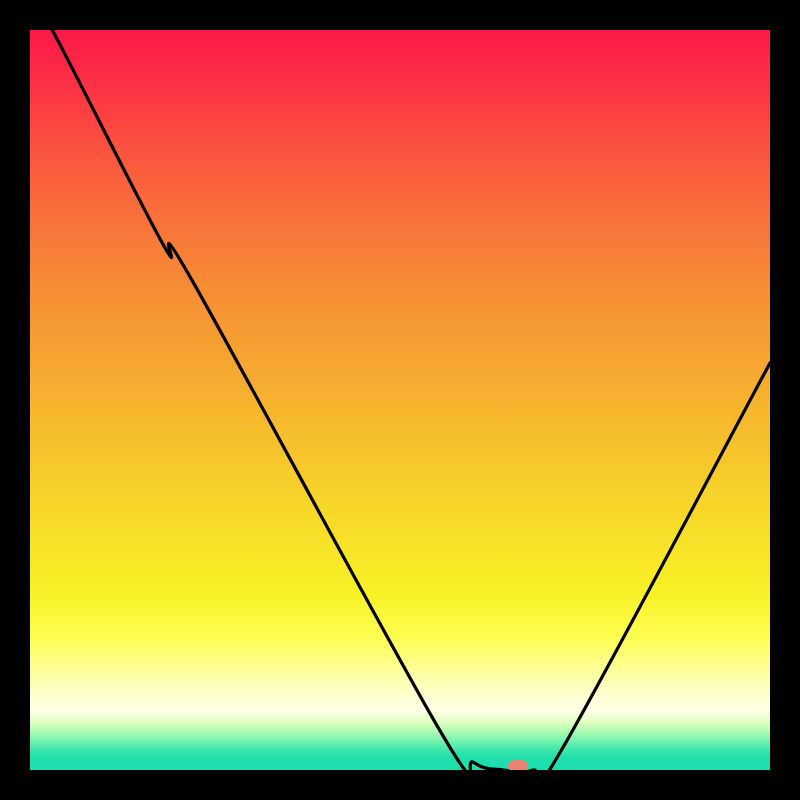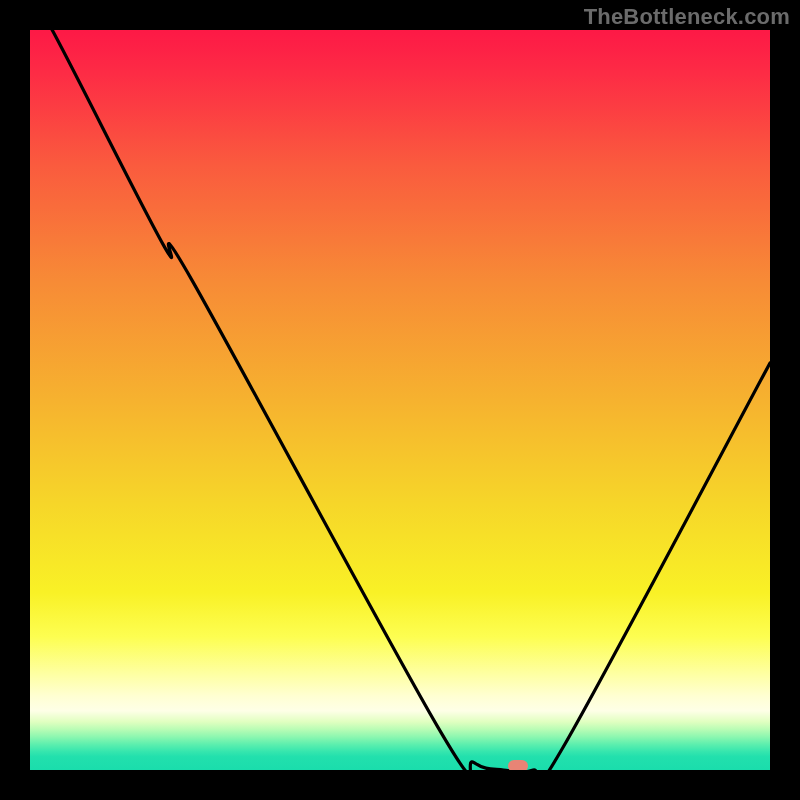--- a/index.html
+++ b/index.html
@@ -76,21 +76,20 @@
     background: #e88475;
     z-index: 3;
     transform: translate(-50%, -50%);
   }
 </style>
 </head>
 <body>
 
 <div class="frame">
 
-  <div class="watermark">TheBottleneck.com</div>
 
   <div class="plot-area">
 
     <div class="gradient"></div>
 
     <svg class="curve" viewBox="0 0 740 740" preserveAspectRatio="none">
       <path id="curve-path" d="M 0 -29.600000000000023 C 3.9959999999999996 -24.27200000000002, -1.7759999999999962 -43.956, 22.2 0 C 46.175999999999995 43.956, 107.89199999999998 169.31200000000004, 133.2 214.60000000000002 C 158.50799999999998 259.88800000000003, 113.51599999999999 165.01999999999998, 162.8 251.59999999999997 C 212.08400000000003 338.17999999999995, 356.38400000000007 609.02, 407.00000000000006 695.6 C 457.61600000000004 782.1800000000001, 432.012 724.6080000000001, 444 732.6 C 455.988 740.592, 462.944 738.668, 473.6 740 C 484.25600000000003 741.332, 492.54400000000004 743.996, 503.20000000000005 740 C 513.856 736.004, 490.176 791.06, 532.8 717.8 C 575.424 644.54, 702.704 402.26399999999995, 740 332.99999999999994" fill="none" stroke="#000" stroke-width="3.2" stroke-linejoin="round" stroke-linecap="round"></path>
     </svg>
 
     <div class="marker" id="min-marker" style="left: 488.4px; top: 736.3px;"></div>

